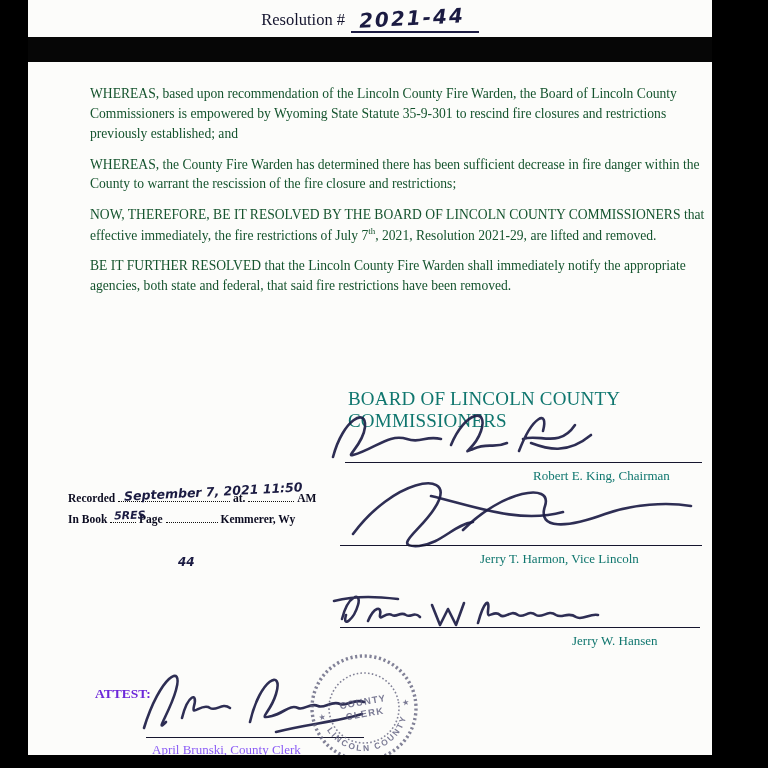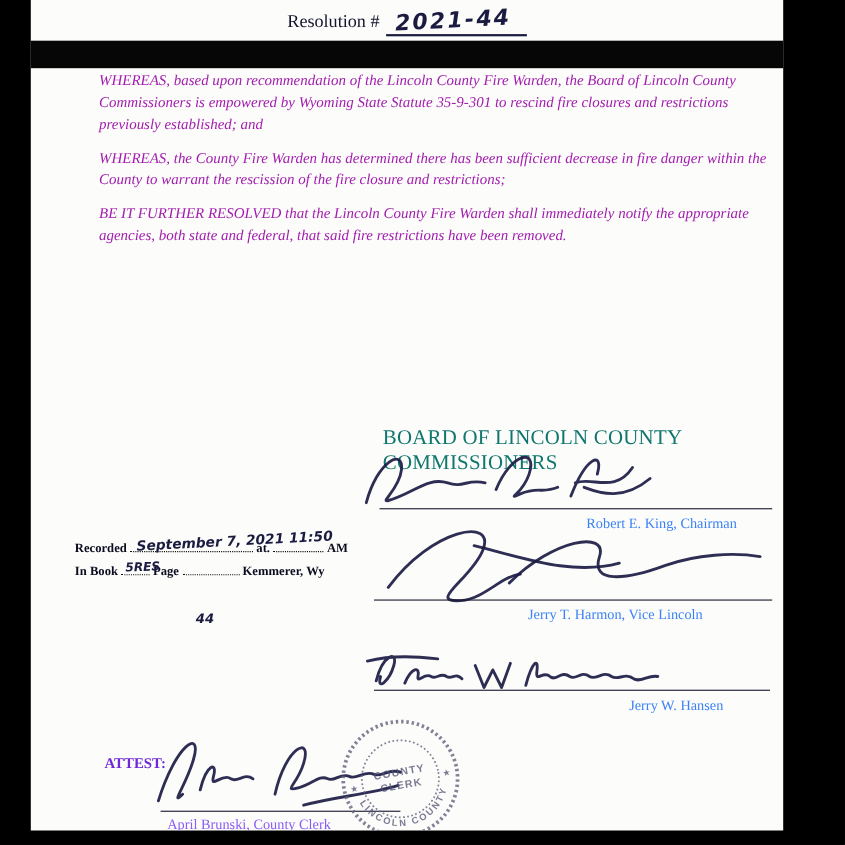--- a/index.html
+++ b/index.html
@@ -9,29 +9,29 @@
   .band{position:absolute;left:-28px;top:37px;width:768px;height:25px;background:#060606;}
 
   
   .title{position:absolute;top:6px;left:0;width:100%;text-align:center;font-size:16.5px;color:#14142e;}
   .title-label{vertical-align:middle;}
   .title-underline{display:inline-block;border-bottom:2px solid #1b1b42;padding:0 14px 1px 8px;margin-left:6px;vertical-align:middle;}
   .hand{font-family:"DejaVu Sans", sans-serif;font-style:italic;font-weight:bold;color:#1b1b42;}
   .title-number{display:inline-block;font-size:20px;letter-spacing:2px;transform:rotate(-3deg);}
 
   
-  .bodycol{position:absolute;left:62px;top:63px;width:618px;font-size:13.6px;line-height:1.46;color:#a21caf;font-style:italic;}
+  .bodycol{position:absolute;left:62px;top:84px;width:618px;font-size:13.6px;line-height:1.46;color:#14532d;}
   .bodycol p{margin:0 0 11px 0;}
   .bodycol p.adopted{margin-top:37px;}
   sup{font-size:9px;}
 
   
   .board-heading{position:absolute;left:320px;top:388px;font-weight:normal;font-size:19px;letter-spacing:.2px;color:#0f766e;}
   .sigline{position:absolute;border-top:1.4px solid #16162e;height:0;}
-  .signame{position:absolute;font-size:13px;color:#3b82f6;}
+  .signame{position:absolute;font-size:13px;color:#0f766e;}
   .sig{position:absolute;}
   .sig path{fill:none;stroke:#1c1c45;stroke-width:2.6;stroke-linecap:round;stroke-linejoin:round;opacity:.92;}
 
   
   .stamp{position:absolute;left:40px;top:490px;width:300px;font-weight:bold;font-size:11.5px;color:#0b0b20;}
   .stamp-row{position:relative;height:21px;white-space:nowrap;}
   .dots{display:inline-block;border-bottom:1.4px dotted #111;height:11px;vertical-align:baseline;}
   .w115{width:112px}.w48{width:46px}.w30{width:26px}.w55{width:52px}.w85{width:80px}
   .handval{position:absolute;font-family:"DejaVu Sans",sans-serif;font-style:italic;font-weight:600;color:#1b1b42;white-space:nowrap;}
   .ov-date{left:56px;top:-6px;font-size:12.5px;transform:rotate(-3deg);}
@@ -57,20 +57,21 @@
 
     <div class="title">
       <span class="title-label">Resolution #</span><span class="title-underline"><span class="hand title-number">2021-44</span></span>
     </div>
 
     <div class="band"></div>
 
     <div class="bodycol">
       <p>WHEREAS, based upon recommendation of the Lincoln County Fire Warden, the Board of Lincoln County Commissioners is empowered by Wyoming State Statute 35-9-301 to rescind fire closures and restrictions previously established; and</p>
       <p>WHEREAS, the County Fire Warden has determined there has been sufficient decrease in fire danger within the County to warrant the rescission of the fire closure and restrictions;</p>
+      <p><span>NOW, THEREFORE, BE IT RESOLVED BY THE BOARD OF LINCOLN COUNTY COMMISSIONERS that effective immediately, the fire restrictions of July 7</span><sup>th</sup><span>, 2021, Resolution 2021-29, are lifted and removed.</span></p>
       <p>BE IT FURTHER RESOLVED that the Lincoln County Fire Warden shall immediately notify the appropriate agencies, both state and federal, that said fire restrictions have been removed.</p>
     </div>
 
     <div class="board-heading">BOARD OF LINCOLN COUNTY COMMISSIONERS</div>
 
     <svg class="sig" style="left:295px;top:405px" width="280" height="62" viewBox="0 0 280 62">
       <path d="M10,52 C20,14 44,2 42,22 C40,40 22,52 30,50 C52,44 66,28 84,34 C98,39 102,30 118,34"></path>
       <path d="M128,40 C142,6 166,2 158,26 C152,44 136,50 150,44 C166,37 170,44 184,38"></path>
       <path d="M196,46 C210,10 226,4 220,26 M200,34 C216,28 236,44 252,20 M208,38 C224,44 244,50 268,30"></path>
     </svg>

